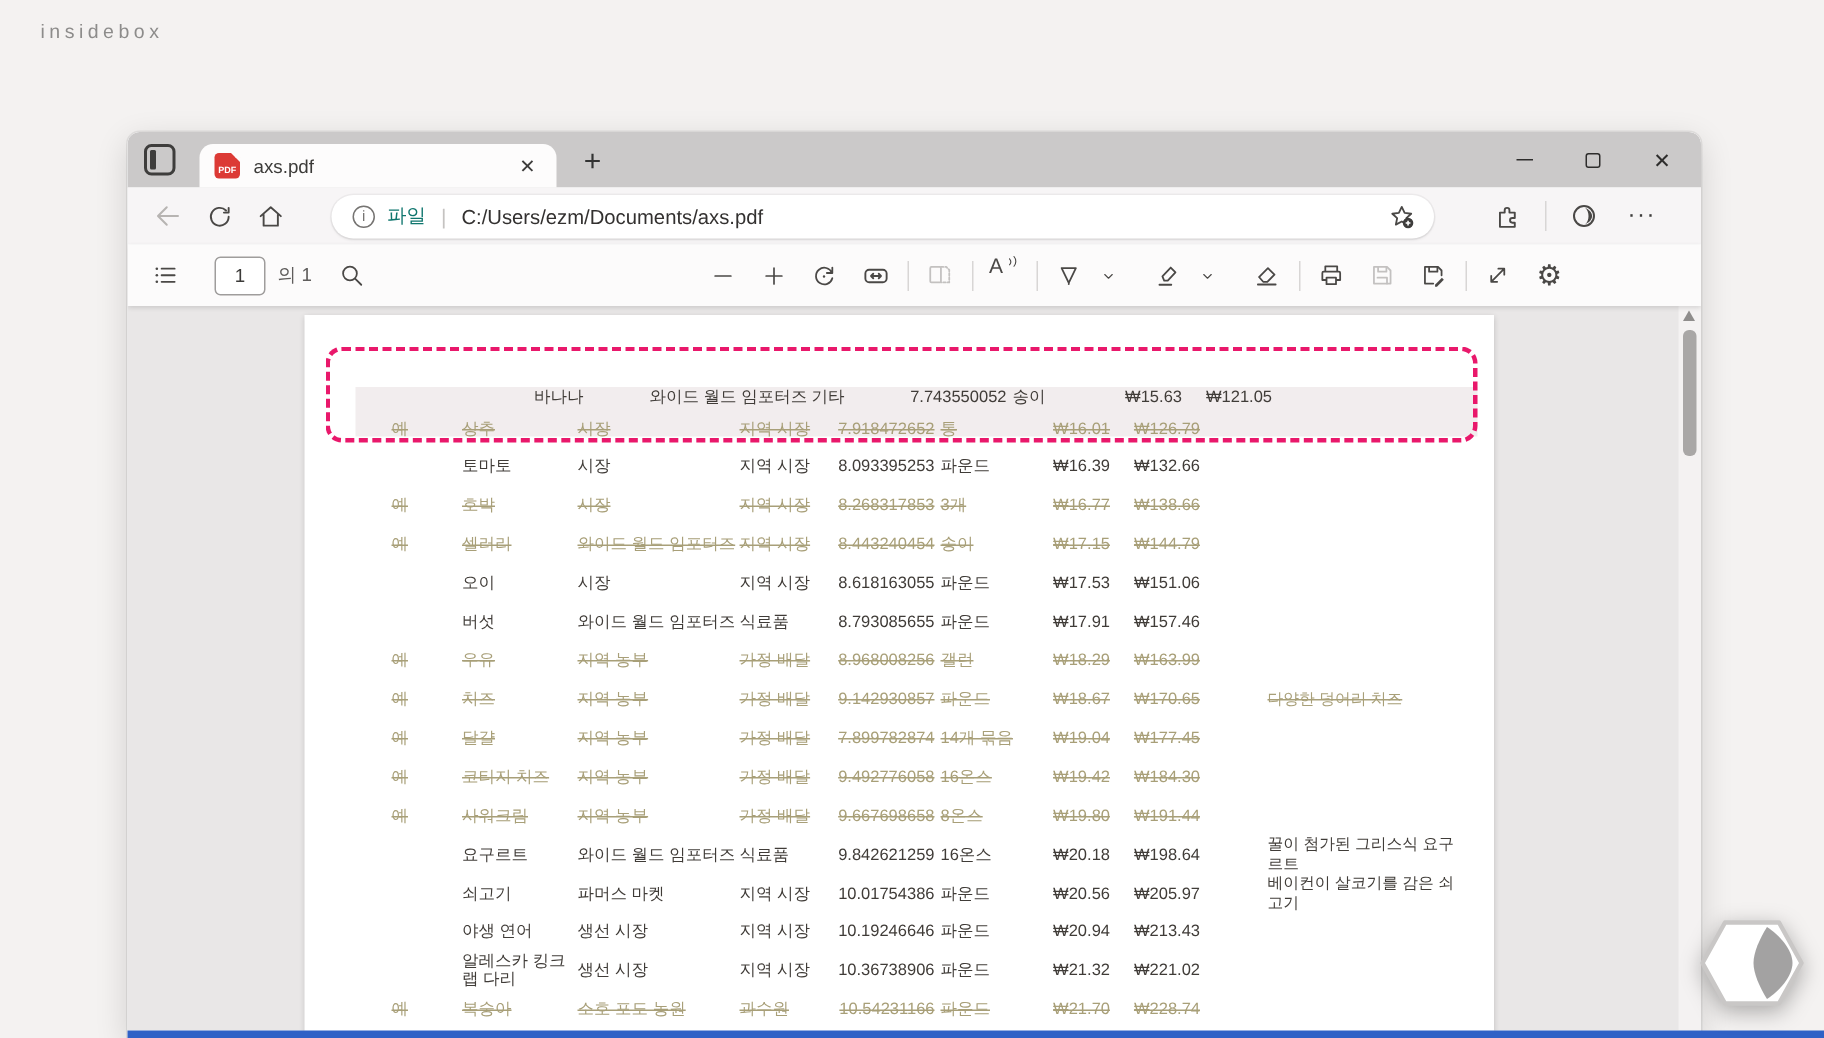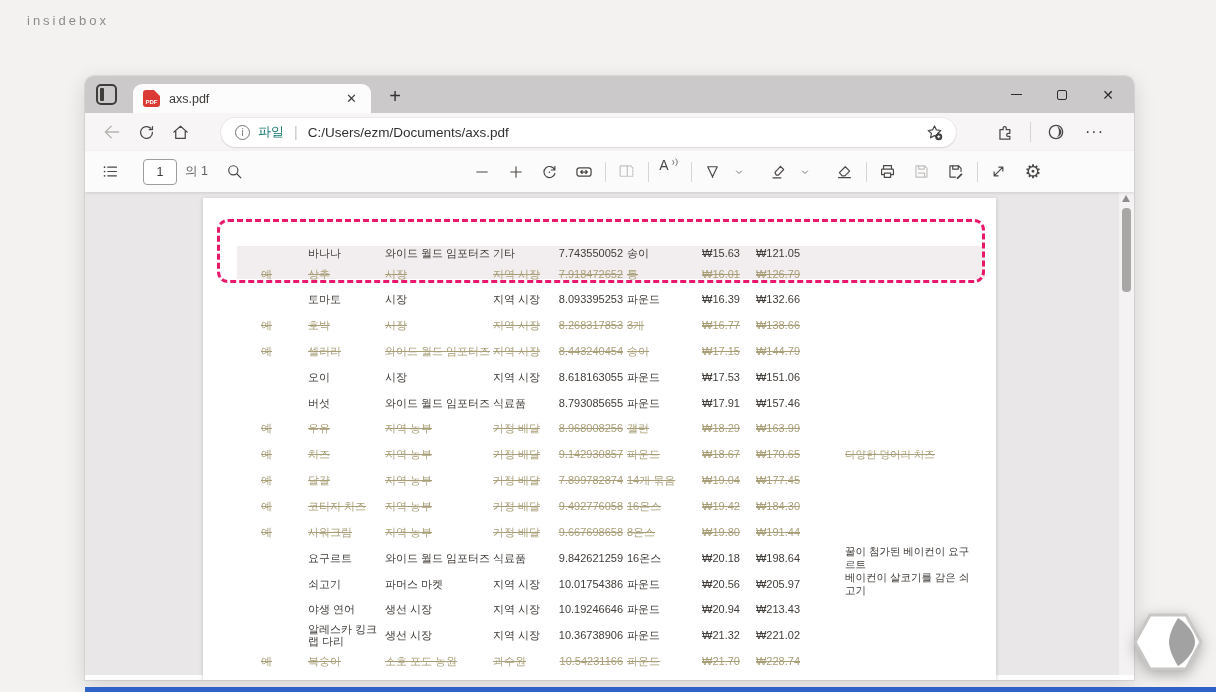--- a/index.html
+++ b/index.html
@@ -5,21 +5,21 @@
   * { margin:0; padding:0; box-sizing:border-box; }
   html,body { width:1216px; height:692px; overflow:hidden;
     font-family:"Liberation Sans", sans-serif; background:#f4f2f1; position:relative; }
 
   
   .brand { position:absolute; left:27px; top:13px; color:#8d8c8b; }
   .brand .l1 { font-size:13px; letter-spacing:3px; }
   .brand .l2 { font-size:28px; letter-spacing:3px; margin-top:1px; color:#878685; }
 
   
-  .win { position:absolute; left:85px; top:76px; width:1049px; height:604px;
+  .win { position:absolute; left:85px; top:88px; width:1049px; height:604px;
     border-radius:8px 8px 0 0; box-shadow:0 0 0 1px rgba(0,0,0,.07), 0 6px 22px rgba(0,0,0,.14);
     background:#fff; overflow:hidden; }
 
   
   .tabstrip { position:absolute; left:0; top:0; right:0; height:37px; background:#cbc9c9;
     border-radius:8px 8px 0 0; }
   .tab-actions { position:absolute; left:11px; top:8px; width:21px; height:21px; border:2px solid #3e3d3c;
     border-radius:5px; cursor:pointer; }
   .tab-actions::before { content:""; position:absolute; left:2px; top:2px; bottom:2px; width:4px;
     background:#3e3d3c; border-radius:1px; }
@@ -87,21 +87,21 @@
   .scroll-thumb { position:absolute; top:16px; left:3px; width:9px; height:84px; background:#a9a7a6;
     border-radius:4px; cursor:grab; }
 
   
   .dashbox { position:absolute; left:14px; top:21px; width:768px; height:64px;
     border:3.5px dashed var(--accent); border-radius:11px; z-index:2; }
   .hl-band { position:absolute; left:34px; top:48px; width:748px; height:33px; background:#f2edee; }
   .rows { position:absolute; left:0; top:48px; width:100%; }
   .row { display:grid; grid-template-columns:58px 47px 77px 108px 62px 68px 76px 41px 60px 45px 130px;
     align-items:center; height:25.8px; font-size:11px; color:#403c38; position:relative; }
-  .row.hl { height:15px; }
+  .row.hl { height:15px;padding-left:48px; }
   .row.struck { color:#a89f78; text-decoration:line-through; text-decoration-thickness:1px; }
   .cell { line-height:12.5px; }
   .c-val, .c-price, .c-total { text-align:right; font-variant-numeric:tabular-nums; }
   .c-unit { padding-left:4px; }
   .c-note { font-size:10.5px; line-height:13.5px; }
 
   
   .taskbar-edge { position:absolute; left:85px; top:687px; width:1131px; height:5px; background:#3061c6; }
   .hexlogo { position:absolute; left:1121px; top:595px; width:94px; height:94px; z-index:9;
     filter:drop-shadow(0 4px 7px rgba(0,0,0,.30)); }
@@ -459,21 +459,21 @@
             <span class="cell c-spacer"></span>
             <span class="cell c-flag"></span>
             <span class="cell c-name">요구르트</span>
             <span class="cell c-vendor">와이드 월드 임포터즈</span>
             <span class="cell c-category">식료품</span>
             <span class="cell c-val">9.842621259</span>
             <span class="cell c-unit">16온스</span>
             <span class="cell c-price">₩20.18</span>
             <span class="cell c-total">₩198.64</span>
             <span class="cell c-spacer2"></span>
-            <span class="cell c-note">꿀이 첨가된 베이컨이 요구르트</span>
+            <span class="cell c-note">꿀이 첨가된 그리스식 요구르트</span>
           </div>
           <div class="row">
             <span class="cell c-spacer"></span>
             <span class="cell c-flag"></span>
             <span class="cell c-name">쇠고기</span>
             <span class="cell c-vendor">파머스 마켓</span>
             <span class="cell c-category">지역 시장</span>
             <span class="cell c-val">10.01754386</span>
             <span class="cell c-unit">파운드</span>
             <span class="cell c-price">₩20.56</span>

